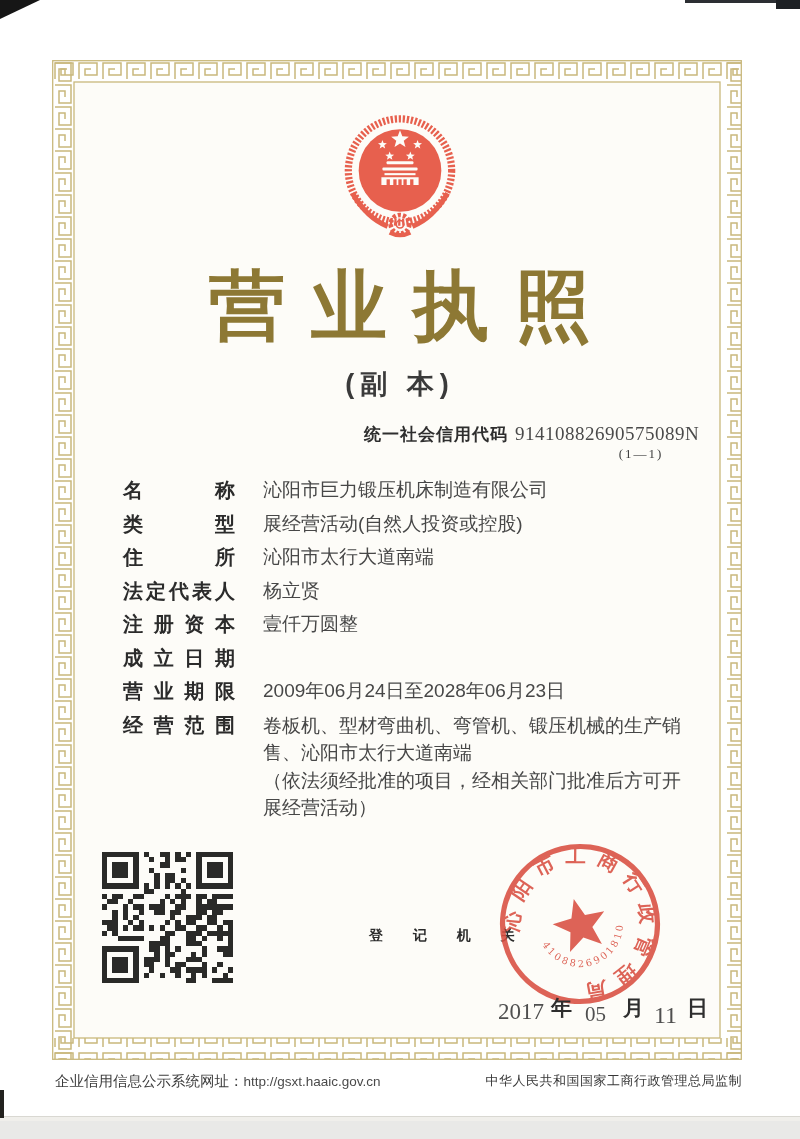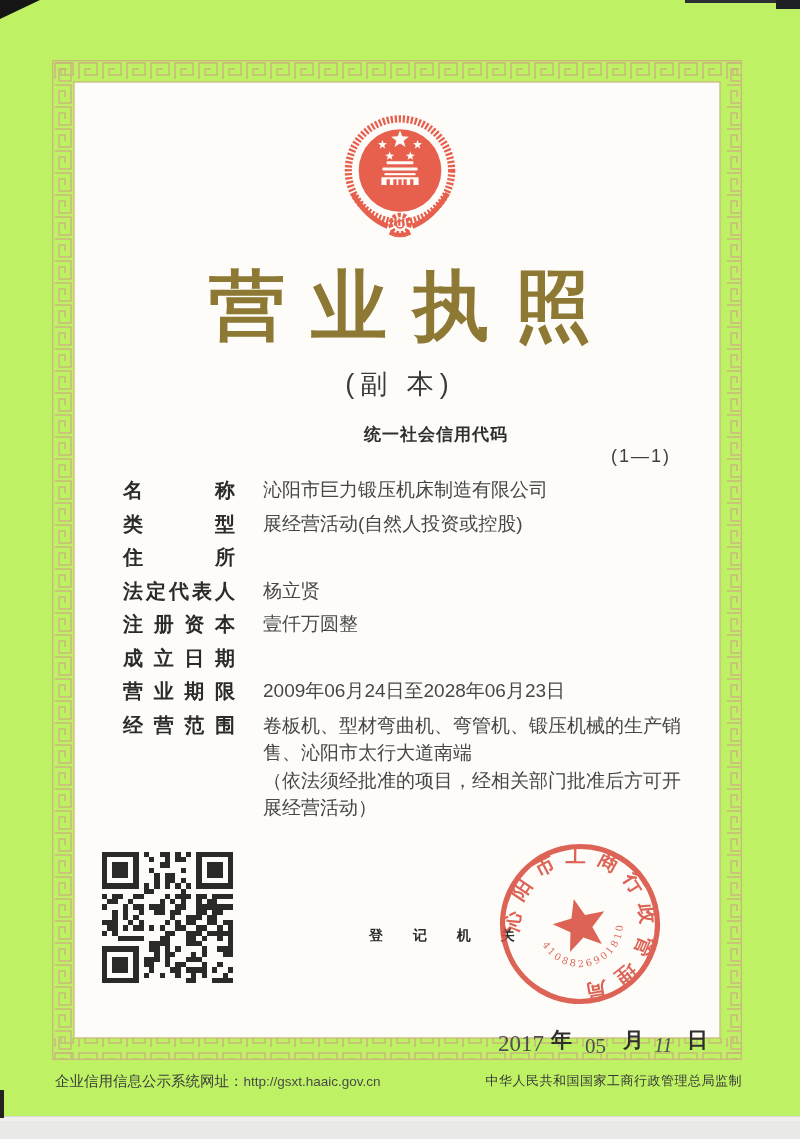--- a/index.html
+++ b/index.html
@@ -1,59 +1,59 @@
 <!DOCTYPE html>
 <html><head>
 <meta charset="utf-8">
 <style>
   html,body{margin:0;padding:0;}
   body{width:800px;height:1139px;background:#e9e9e7;font-family:"Liberation Sans","DejaVu Sans",sans-serif;}
-  .page{position:relative;width:800px;height:1121px;background:#bef264;overflow:hidden;}
+  .page{position:relative;width:800px;height:1121px;background:#ffffff;overflow:hidden;}
 
   
   .artifact-tl{position:absolute;left:0;top:0;width:0;height:0;border-top:19px solid #161616;border-right:40px solid transparent;}
   .artifact-top-line{position:absolute;right:0;top:0;width:115px;height:3px;background:#2c2f33;}
   .artifact-tr{position:absolute;right:0;top:0;width:24px;height:9px;background:#1d2024;}
   .artifact-bottom{position:absolute;left:0;top:1116px;width:800px;height:23px;background:#f0efeb;border-top:1px solid #d9d8d2;}
   .artifact-bl{position:absolute;left:0;top:1090px;width:4px;height:28px;background:#23221f;}
 
   
   .frame{position:absolute;left:52px;top:60px;width:690px;height:1000px;}
 
   
   .emblem{position:absolute;left:338px;top:110px;width:124px;height:150px;}
 
   .title{position:absolute;left:0;top:262px;width:800px;text-align:center;font-size:76px;font-weight:bold;color:#8d7834;letter-spacing:26px;padding-left:26px;box-sizing:border-box;line-height:1.15;}
-  .subtitle{position:absolute;left:0;top:366px;width:800px;text-align:center;font-size:27px;font-weight:normal;color:#3a3a3a;letter-spacing:6px;}
+  .subtitle{position:absolute;left:0;top:366px;width:800px;text-align:center;font-size:27px;font-weight:bold;color:#3a3a3a;letter-spacing:6px;}
 
   .credit-line{position:absolute;left:364px;top:423px;display:flex;align-items:flex-start;gap:7px;white-space:nowrap;}
   .credit-label{font-size:17px;font-weight:bold;color:#2e2e2e;letter-spacing:1px;}
   .credit-code{font-family:"Liberation Serif","DejaVu Serif",serif;font-size:19px;color:#4a4a4a;letter-spacing:.5px;}
-  .page-note{position:absolute;left:596px;top:446px;width:90px;text-align:center;font-family:Liberation Sans, sans-serif;font-size:18px;color:#3f3f3f;letter-spacing:2px;}
+  .page-note{position:absolute;left:596px;top:446px;width:90px;text-align:center;font-family:Liberation Serif, serif;font-size:13px;color:#3f3f3f;letter-spacing:2px;}
 
   .fields{position:absolute;left:123px;top:479px;width:560px;}
   .field-row{display:flex;align-items:flex-start;margin-bottom:11.5px;}
   .field-label{width:112px;flex:0 0 112px;font-size:20px;font-weight:bold;color:#2b2b2b;line-height:22px;display:flex;justify-content:space-between;}
   .field-value{margin-left:28px;font-size:19px;color:#474747;line-height:22px;white-space:pre-line;width:470px;}
   .field-row.multiline .field-value{line-height:27.5px;margin-top:-2px;}
 
   .qr{position:absolute;left:102px;top:852px;width:131px;height:131px;}
   .reg-authority{position:absolute;left:369px;top:927px;font-size:14px;font-weight:bold;color:#2b2b2b;letter-spacing:13px;white-space:nowrap;}
 
   .seal{position:absolute;left:494px;top:838px;width:172px;height:172px;opacity:.88;}
 
-  .date-row{position:absolute;left:490px;top:1022px;width:230px;height:40px;text-align:center;}
+  .date-row{position:absolute;left:490px;top:990px;width:230px;height:40px;text-align:center;}
   .date-row span{position:absolute;white-space:nowrap;}
   .d-num{font-family:"Liberation Serif","DejaVu Serif",serif;color:#4f4f4f;}
   .d-cn{font-weight:bold;color:#2e2e2e;font-size:21px;}
   .d-year{left:8px;top:9px;font-size:23px;}
   .d-year-s{left:61px;top:4px;}
   .d-month{left:95px;top:12px;font-size:21px;}
   .d-month-s{left:133px;top:4px;}
-  .d-day{left:164px;top:12px;font-size:20px;font-style:italic;}
+  .d-day{left:164px;top:12px;font-size:24px;}
   .d-day-s{left:197px;top:4px;}
 
   .footer{position:absolute;left:0;top:1072px;width:800px;}
   .footer-left{position:absolute;left:55px;top:0;font-size:14.5px;color:#3c3c3c;white-space:nowrap;}
   .footer-url{font-family:Liberation Sans, sans-serif;font-size:13.5px;color:#4a4a4a;}
   .footer-right{position:absolute;right:58px;top:0;font-size:13px;color:#373737;white-space:nowrap;letter-spacing:.5px;}
 </style>
 </head>
 <body>
 
@@ -115,20 +115,21 @@
       <path d="M106,78 Q92,102 72,110" stroke-width="5"></path>
       <path d="M50,116 Q60,121 70,116" stroke-width="4"></path>
     </g>
   </svg>
 
   <div class="title">营业执照</div>
   <div class="subtitle">(副 本)</div>
 
   <div class="credit-line">
     <span class="credit-label">统一社会信用代码</span>
+    <span class="credit-code">91410882690575089N</span>
   </div>
   <div class="page-note">(1—1)</div>
 
   <div class="fields">
     <div class="field-row">
       <div class="field-label">
           <span>名</span>
           <span>称</span>
         </div>
       <div class="field-value">沁阳市巨力锻压机床制造有限公司</div>
@@ -138,20 +139,21 @@
           <span>类</span>
           <span>型</span>
         </div>
       <div class="field-value">展经营活动(自然人投资或控股)</div>
     </div>
     <div class="field-row">
       <div class="field-label">
           <span>住</span>
           <span>所</span>
         </div>
+      <div class="field-value">沁阳市太行大道南端</div>
     </div>
     <div class="field-row">
       <div class="field-label">
           <span>法</span>
           <span>定</span>
           <span>代</span>
           <span>表</span>
           <span>人</span>
         </div>
       <div class="field-value">杨立贤</div>

